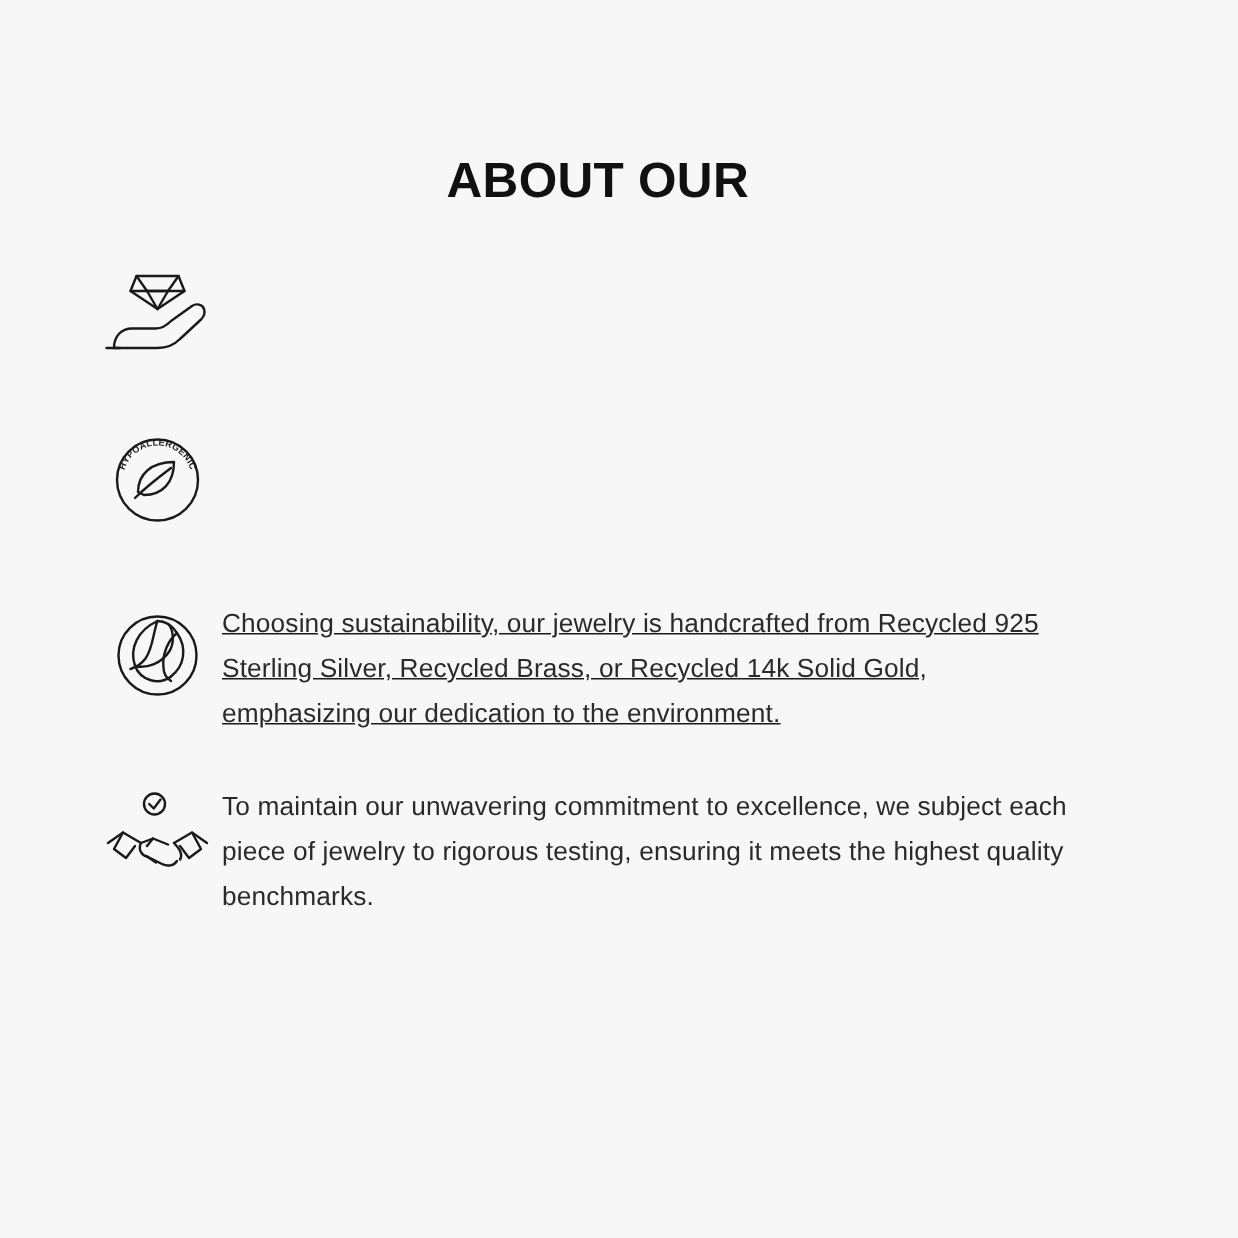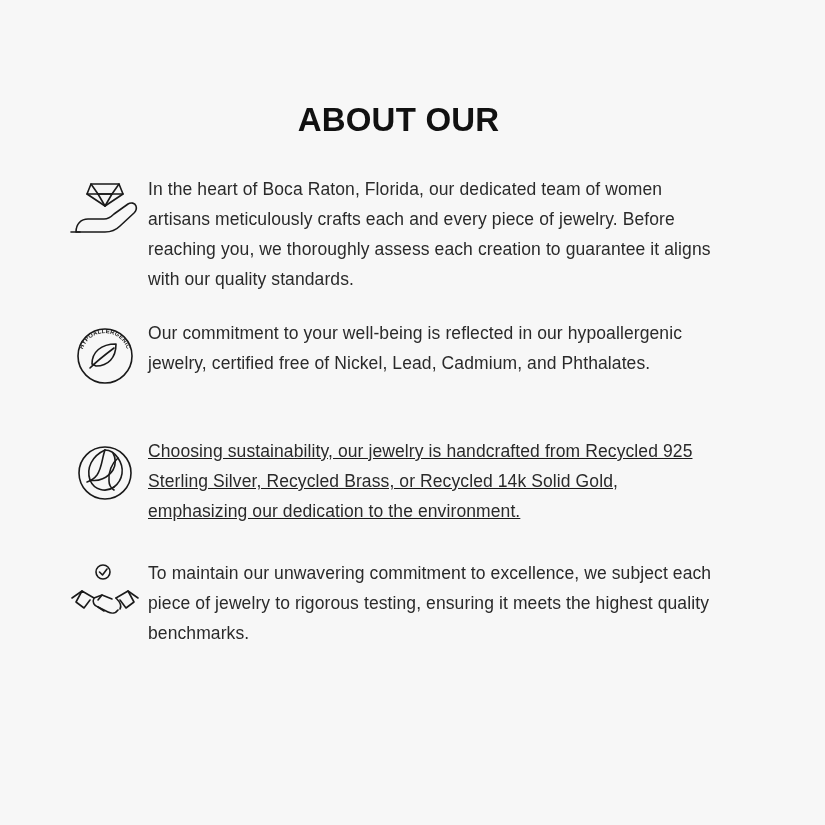--- a/index.html
+++ b/index.html
@@ -90,38 +90,36 @@
           <line x1="23" y1="10" x2="30" y2="20"></line>
           <line x1="51" y1="10" x2="44" y2="20"></line>
           <line x1="30" y1="20" x2="37" y2="32"></line>
           <line x1="44" y1="20" x2="37" y2="32"></line>
           <line x1="30" y1="20" x2="44" y2="20"></line>
 
           <path d="M8 58 C 8 50, 13 45, 20 45 L 36 45 C 40 45, 43 43, 46 40 L 60 30 C 63 28, 67 29, 68 32 C 69 35, 68 37, 66 39 L 52 52 C 48 56, 43 58, 37 58 Z"></path>
           <path d="M3 58 L 12 58"></path>
         </svg>
       </div>
-      <div class="feature-text">In the heart of Boca Raton, Florida, our dedicated team of women artisans meticulously crafts each and every piece of jewelry. Before reaching you, we thoroughly assess each creation to guarantee it aligns with our quality standards.</div>
     </div>
 
     <div class="feature f2">
       <div class="feature-icon">
         <svg width="74" height="74" viewBox="0 0 74 74" fill="none" stroke="#1a1a1a" stroke-width="1.6" stroke-linecap="round" stroke-linejoin="round">
           <circle cx="37" cy="38" r="27"></circle>
           <path d="M24 46 C 24 34, 33 26, 48 26 C 48 40, 40 48, 28 48 Z"></path>
           <path d="M22 50 C 28 44, 38 36, 46 30"></path>
           <defs>
             <path id="arcTop" d="M 14 38 A 23 23 0 0 1 60 38"></path>
           </defs>
           <text font-family="Liberation Sans, sans-serif" font-size="6" font-weight="bold" fill="#1a1a1a" stroke="none" letter-spacing="0.2">
             <textPath href="#arcTop" startOffset="50%" text-anchor="middle">HYPOALLERGENIC</textPath>
           </text>
         </svg>
       </div>
-      <div class="feature-text">Our commitment to your well-being is reflected in our hypoallergenic jewelry, certified free of Nickel, Lead, Cadmium, and Phthalates.</div>
     </div>
 
     <div class="feature f3">
       <div class="feature-icon">
         <svg width="74" height="74" viewBox="0 0 74 74" fill="none" stroke="#1a1a1a" stroke-width="1.6" stroke-linecap="round" stroke-linejoin="round">
           <circle cx="37" cy="37" r="26"></circle>
           <path d="M37 14 C 24 20, 18 32, 22 44 C 26 54, 38 57, 46 51"></path>
           <path d="M46 51 C 55 44, 57 32, 50 22 C 46 16, 41 14, 37 14"></path>
           <path d="M22 44 C 30 46, 40 42, 45 34 C 48 29, 48 22, 45 17"></path>
           <path d="M50 22 C 44 27, 40 36, 41 45 C 41 49, 43 52, 46 54"></path>

